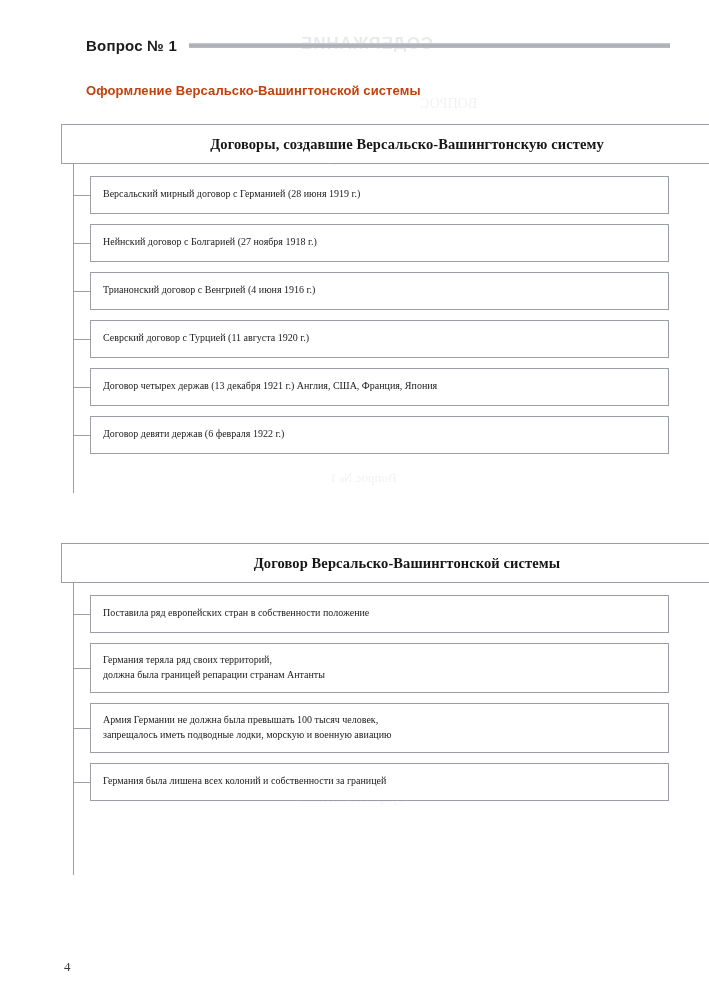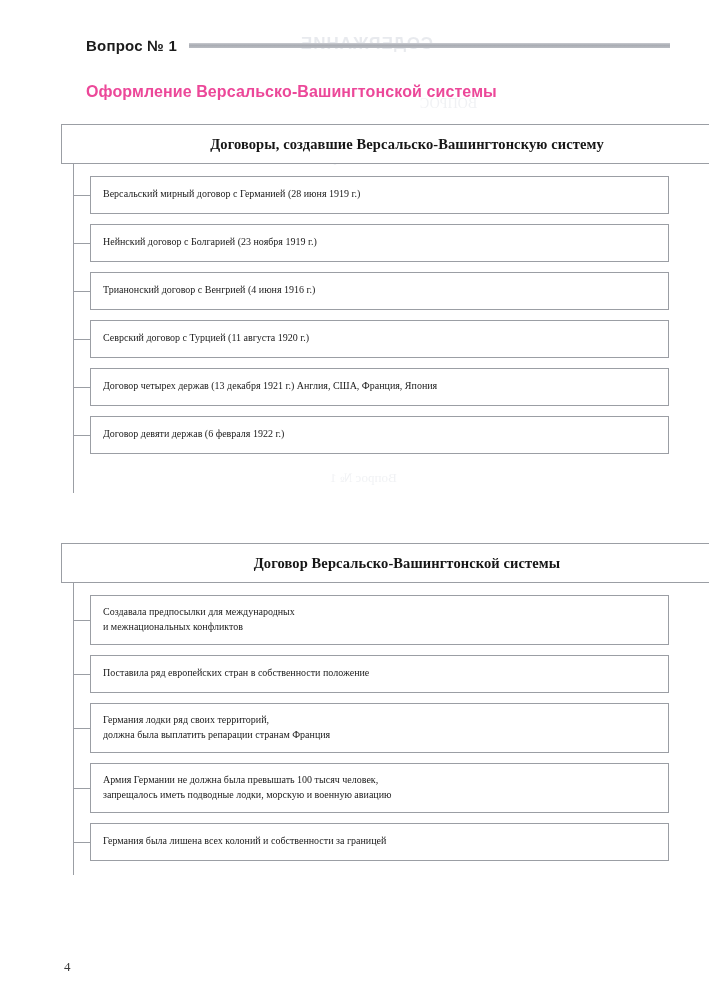--- a/index.html
+++ b/index.html
@@ -73,23 +73,23 @@
     margin-left: 12px;
     flex: 1;
     height: 5px;
     background: linear-gradient(to bottom, #c9cbd0 0%, #a9acb3 45%, #b9bcc2 100%);
   }
 
   .subtitle {
     position: absolute;
     left: 86px;
     top: 83px;
-    font-size: 16px;
-    font-weight: bold;
-    color: #ec4899;
+    font-size: 13px;
+    font-weight: bold;
+    color: #c2410c;
     letter-spacing: 0.1px;
     white-space: nowrap;
     text-align: right;
   }
 
   
   .diagram {
     position: absolute;
     left: 61px;
     width: 608px;
@@ -198,21 +198,21 @@
 
   <div class="diagram" id="diagram-1">
     <div class="group-header">Договоры, создавшие Версальско-Вашингтонскую систему</div>
     <div class="children">
       <span class="trunk" style="height: 329.359px;"></span>
 
       <div class="node single">
         <span class="node-line">Версальский мирный договор с Германией (28 июня 1919 г.)</span>
       </div>
       <div class="node single">
-        <span class="node-line">Нейнский договор с Болгарией (23 ноября 1919 г.)</span>
+        <span class="node-line">Нейнский договор с Болгарией (27 ноября 1918 г.)</span>
       </div>
       <div class="node single">
         <span class="node-line">Трианонский договор с Венгрией (4 июня 1916 г.)</span>
       </div>
       <div class="node single">
         <span class="node-line">Севрский договор с Турцией (11 августа 1920 г.)</span>
       </div>
       <div class="node single">
         <span class="node-line">Договор четырех держав (13 декабря 1921 г.) Англия, США, Франция, Япония</span>
       </div>
@@ -220,30 +220,26 @@
         <span class="node-line">Договор девяти держав (6 февраля 1922 г.)</span>
       </div>
     </div>
   </div>
 
   <div class="diagram" id="diagram-2">
     <div class="group-header">Договор Версальско-Вашингтонской системы</div>
     <div class="children">
       <span class="trunk" style="height: 291.953px;"></span>
 
+      <div class="node single">
+        <span class="node-line">Поставила ряд европейских стран в собственности положение</span>
+      </div>
       <div class="node double">
-        <span class="node-line">Создавала предпосылки для международных</span>
-        <span class="node-line">и межнациональных конфликтов</span>
-      </div>
-      <div class="node single">
-        <span class="node-line">Поставила ряд европейских стран в собственности положение</span>
-      </div>
-      <div class="node double">
-        <span class="node-line">Германия лодки ряд своих территорий,</span>
-        <span class="node-line">должна была выплатить репарации странам Франция</span>
+        <span class="node-line">Германия теряла ряд своих территорий,</span>
+        <span class="node-line">должна была границей репарации странам Антанты</span>
       </div>
       <div class="node double">
         <span class="node-line">Армия Германии не должна была превышать 100 тысяч человек,</span>
         <span class="node-line">запрещалось иметь подводные лодки, морскую и военную авиацию</span>
       </div>
       <div class="node single">
         <span class="node-line">Германия была лишена всех колоний и собственности за границей</span>
       </div>
     </div>
   </div>

